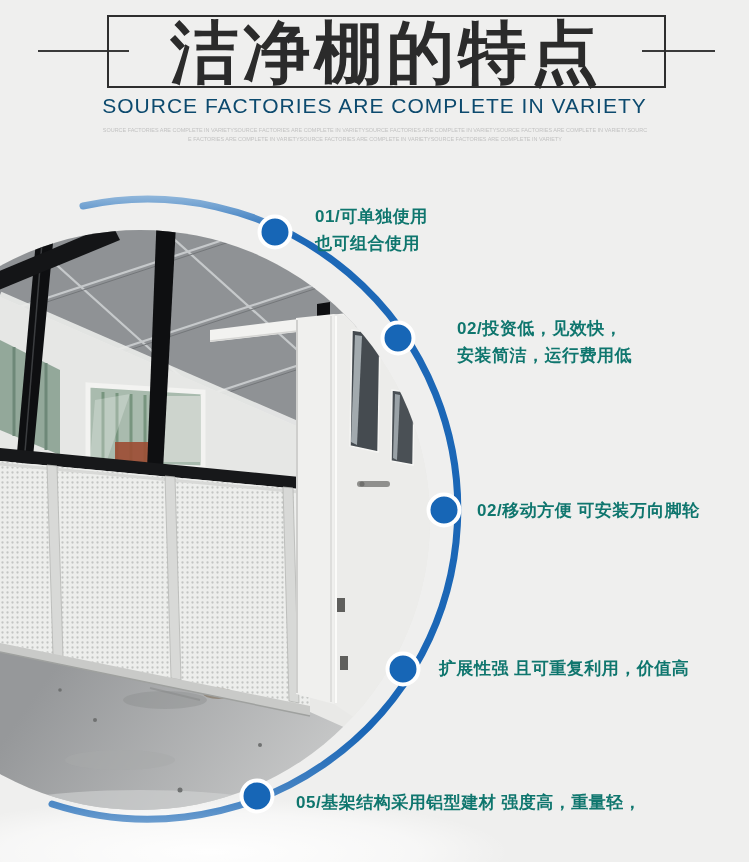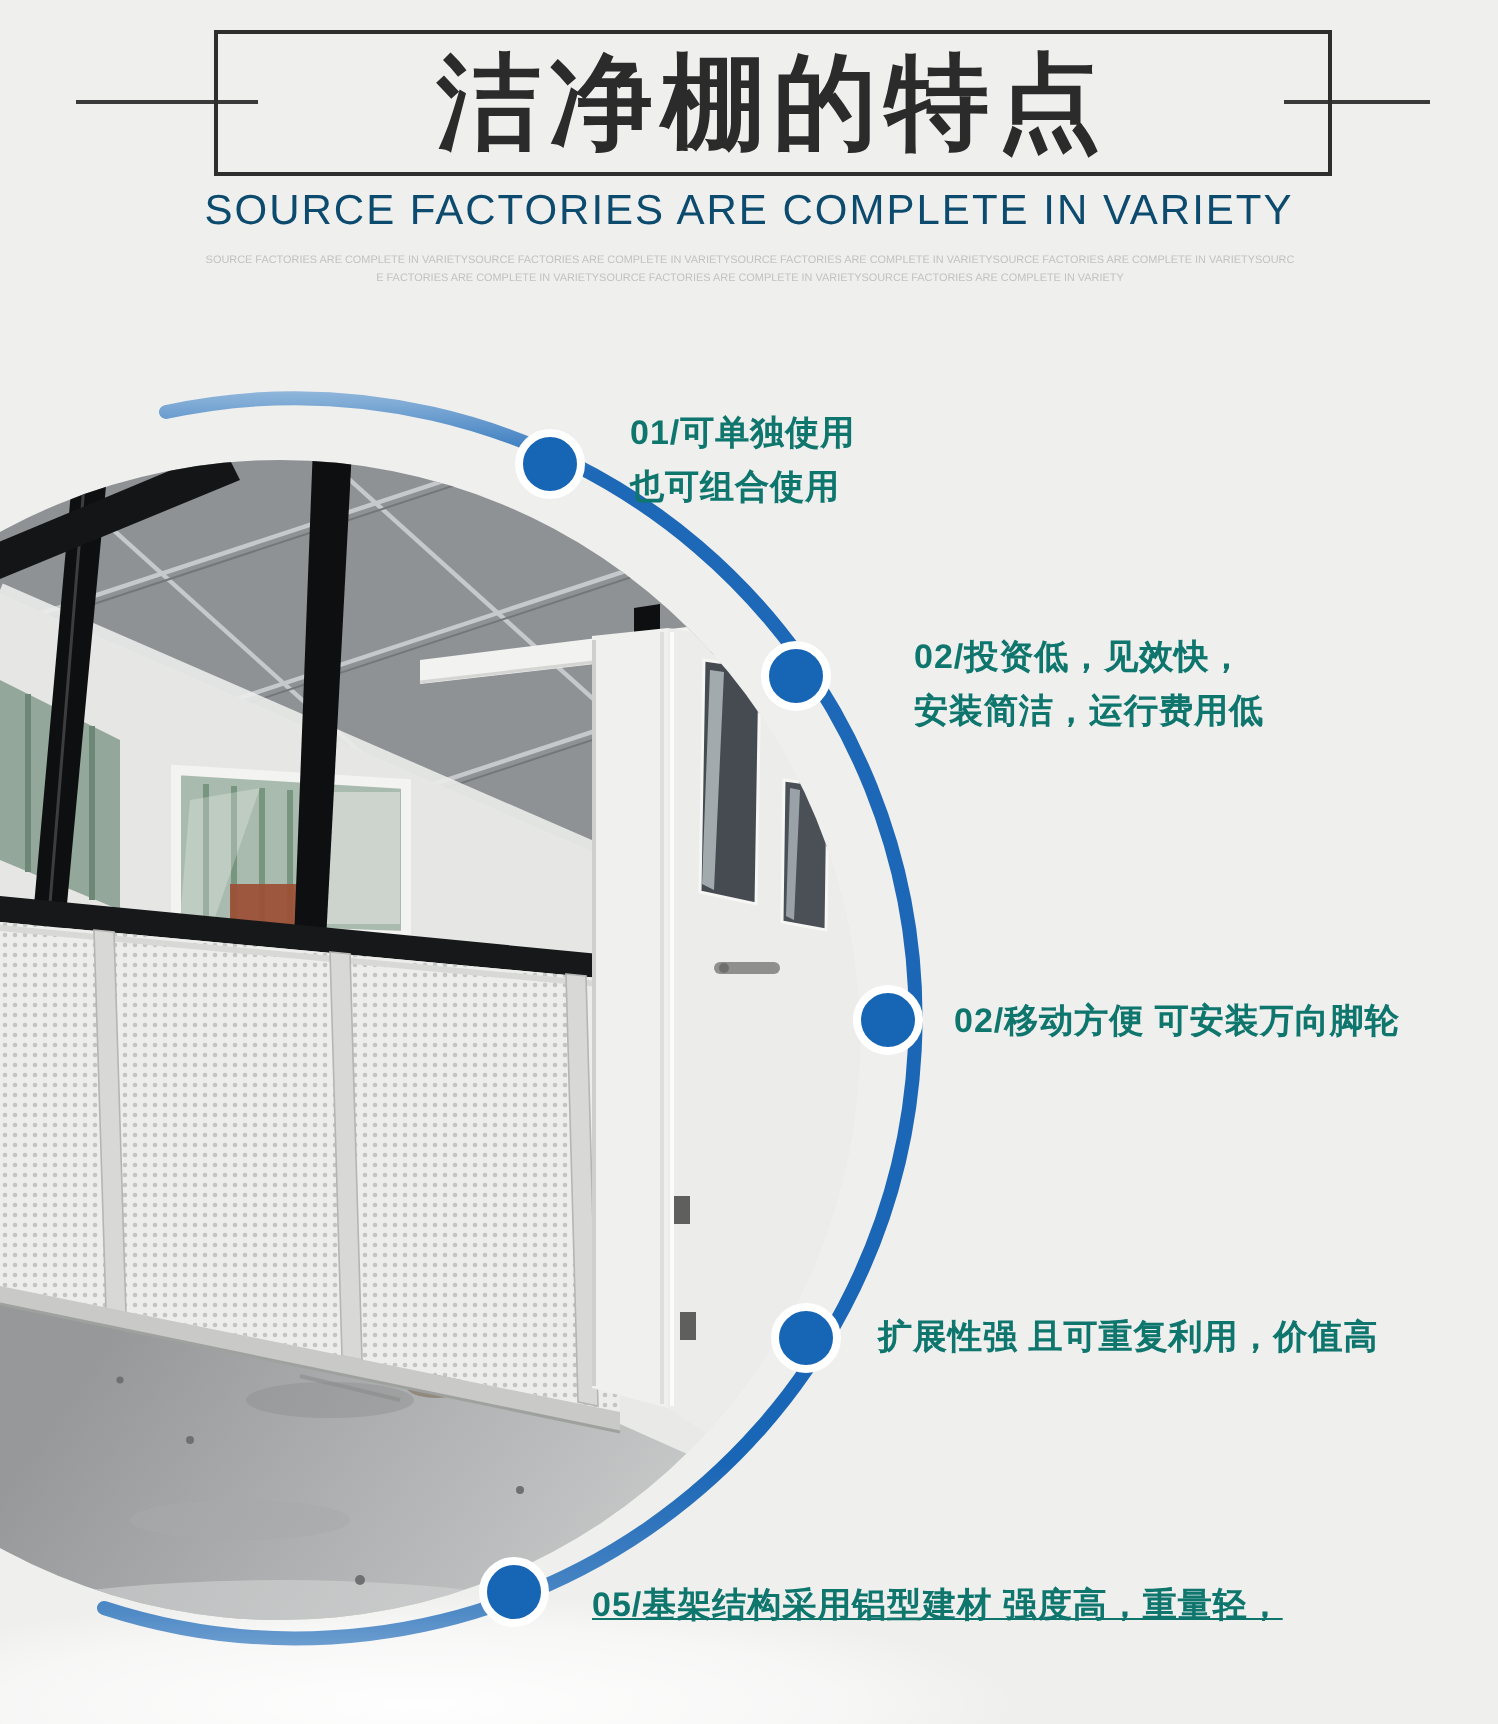--- a/index.html
+++ b/index.html
@@ -10,21 +10,21 @@
     overflow:hidden;
     font-family:"Liberation Sans","DejaVu Sans",sans-serif;
   }
   
   .title-box{
     position:absolute;left:107px;top:15px;width:559px;height:73px;
     border:2px solid #2e2e2e;box-sizing:border-box;
     display:flex;align-items:center;justify-content:center;
   }
   .title-text{
-    font-size:52px;font-weight:800;color:#2b2b2b;
+    font-size:68px;font-weight:800;color:#2b2b2b;
     letter-spacing:4px;line-height:1;white-space:nowrap;
   }
   .deco-line{position:absolute;height:2px;background:#3a3a3a;top:50px;}
   .deco-line.left{left:38px;width:91px;}
   .deco-line.right{left:642px;width:73px;}
   .subtitle{
     position:absolute;left:0;top:94px;width:749px;text-align:center;
     font-size:21px;font-weight:500;color:#0c4a6e;letter-spacing:1px;
     white-space:nowrap;
   }
@@ -42,21 +42,21 @@
   .feature{
     position:absolute;
     font-weight:700;color:#0f766e;
     font-size:17px;line-height:27px;letter-spacing:.5px;white-space:nowrap;
   }
   .feature div{white-space:nowrap;}
   .f1{left:315px;top:203px;}
   .f2{left:437px;top:315px;margin-left:20px;}
   .f3{left:477px;top:497px;}
   .f4{left:439px;top:655px;}
-  .f5{left:296px;top:789px;text-decoration:underline;}
+  .f5{left:296px;top:789px;}
 </style>
 </head>
 <body>
 
 <div class="stage">
 
   <div class="deco-line left"></div>
   <div class="deco-line right"></div>
   <div class="title-box">
     <div class="title-text">洁净棚的特点</div>

